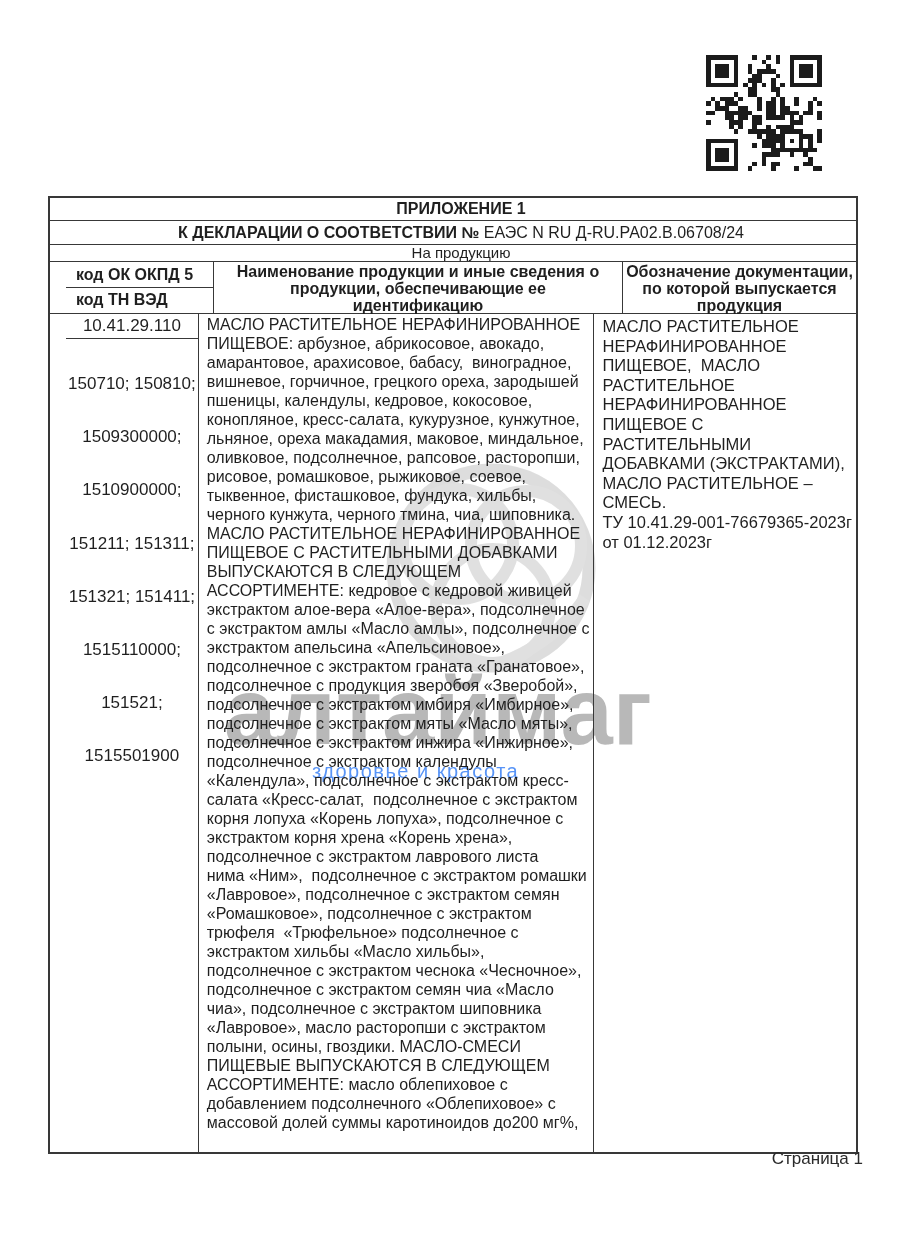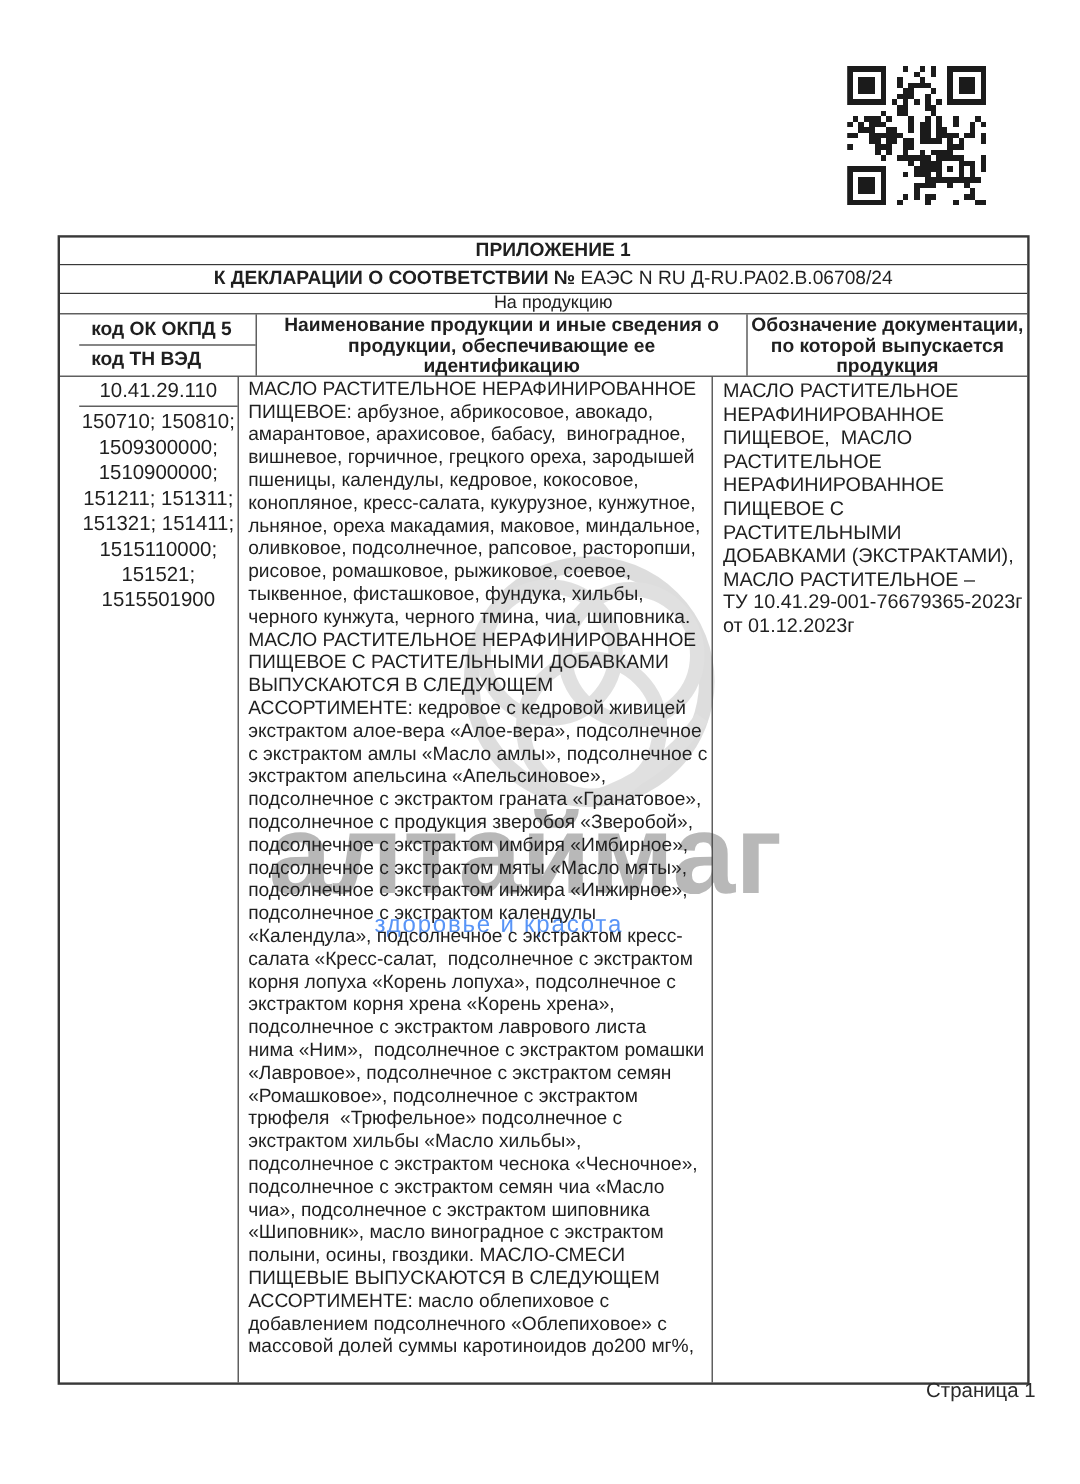--- a/index.html
+++ b/index.html
@@ -58,21 +58,21 @@
     font-weight:bold; font-size:16px; line-height:17px;
     text-align:center; padding-top:1px;
   }
 
   .r-data { height:838px; }
   .cell-okpd {
     height:25px; border-bottom:1.5px solid #383838;
     text-align:center; font-size:17px; line-height:23px;
   }
   .codes { text-align:center; font-size:17px; padding-top:2px; }
-  .codes .line { line-height:21.2px; white-space:pre; }
+  .codes .line { line-height:21.2px; white-space:pre;margin-top:32px; }
 
   .prod { padding:1px 4px 0 8px; font-size:16px; }
   .prod .line { line-height:19px; white-space:pre; }
 
   .docs { padding:3px 4px 0 8px; font-size:16.5px; }
   .docs .line { line-height:19.6px; white-space:pre; }
 
   
   .footer {
     position:absolute; top:1149px; right:37px;
@@ -456,38 +456,39 @@
           <div class="line">экстрактом корня хрена «Корень хрена»,</div>
           <div class="line">подсолнечное с экстрактом лаврового листа</div>
           <div class="line">нима «Ним»,  подсолнечное с экстрактом ромашки</div>
           <div class="line">«Лавровое», подсолнечное с экстрактом семян</div>
           <div class="line">«Ромашковое», подсолнечное с экстрактом</div>
           <div class="line">трюфеля  «Трюфельное» подсолнечное с</div>
           <div class="line">экстрактом хильбы «Масло хильбы»,</div>
           <div class="line">подсолнечное с экстрактом чеснока «Чесночное»,</div>
           <div class="line">подсолнечное с экстрактом семян чиа «Масло</div>
           <div class="line">чиа», подсолнечное с экстрактом шиповника</div>
-          <div class="line">«Шиповник», масло виноградное с экстрактом</div>
+          <div class="line">«Лавровое», масло расторопши с экстрактом</div>
           <div class="line">полыни, осины, гвоздики. МАСЛО-СМЕСИ</div>
           <div class="line">ПИЩЕВЫЕ ВЫПУСКАЮТСЯ В СЛЕДУЮЩЕМ</div>
           <div class="line">АССОРТИМЕНТЕ: масло облепиховое с</div>
           <div class="line">добавлением подсолнечного «Облепиховое» с</div>
           <div class="line">массовой долей суммы каротиноидов до200 мг%,</div>
         </div>
 
       <div class="c3 docs">
           <div class="line">МАСЛО РАСТИТЕЛЬНОЕ</div>
           <div class="line">НЕРАФИНИРОВАННОЕ</div>
           <div class="line">ПИЩЕВОЕ,  МАСЛО</div>
           <div class="line">РАСТИТЕЛЬНОЕ</div>
           <div class="line">НЕРАФИНИРОВАННОЕ</div>
           <div class="line">ПИЩЕВОЕ С</div>
           <div class="line">РАСТИТЕЛЬНЫМИ</div>
           <div class="line">ДОБАВКАМИ (ЭКСТРАКТАМИ),</div>
           <div class="line">МАСЛО РАСТИТЕЛЬНОЕ –</div>
+          <div class="line">СМЕСЬ.</div>
           <div class="line">ТУ 10.41.29-001-76679365-2023г</div>
           <div class="line">от 01.12.2023г</div>
         </div>
     </div>
   </div>
 
   <div class="footer">Страница 1</div>
 
 </div>
 

